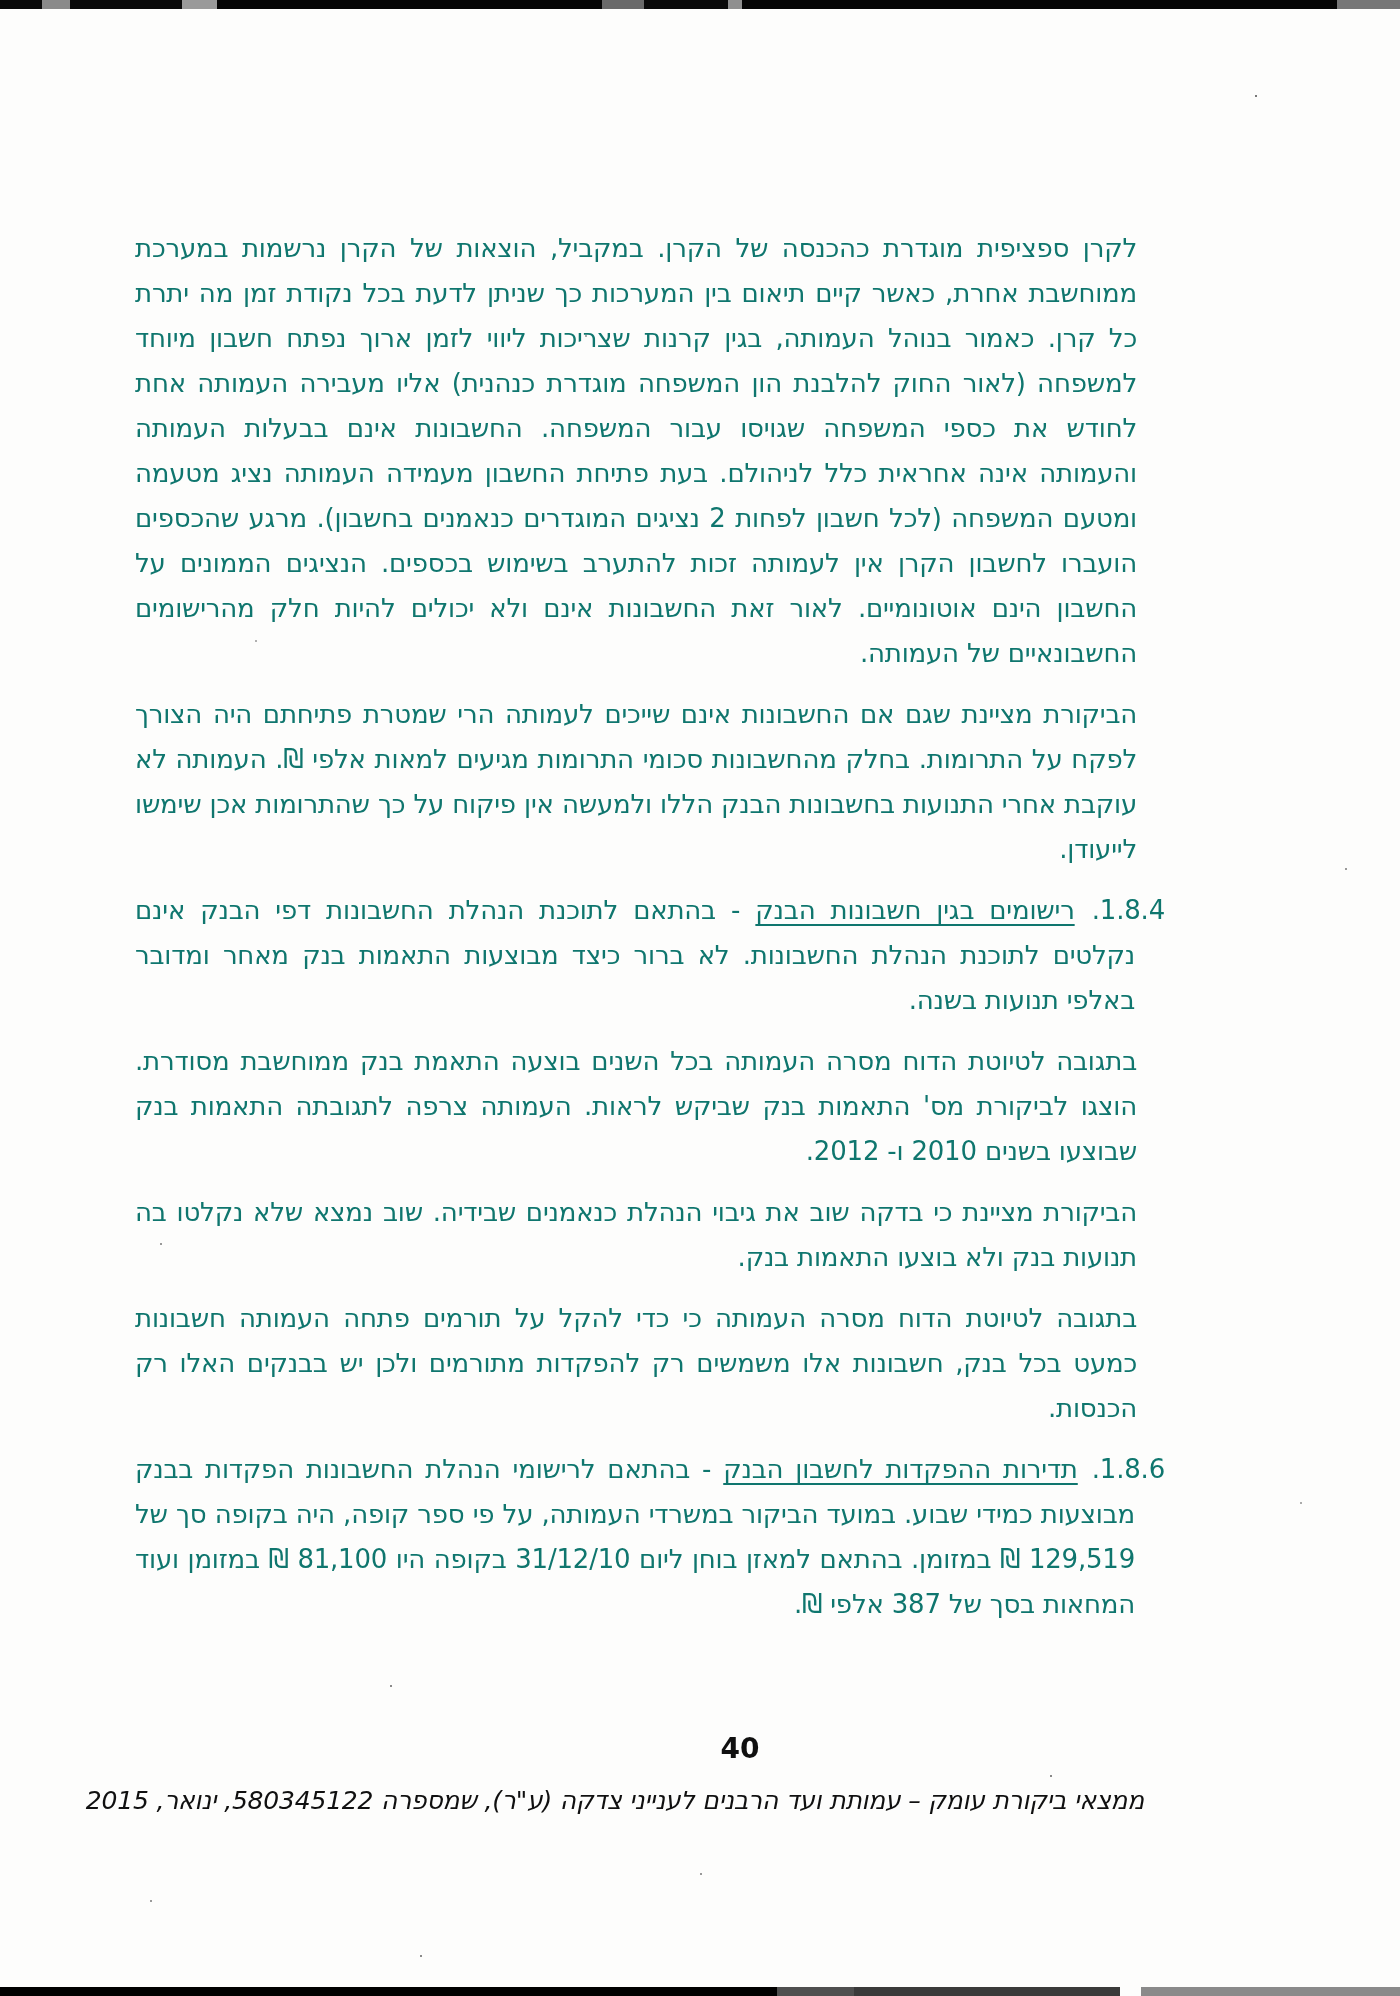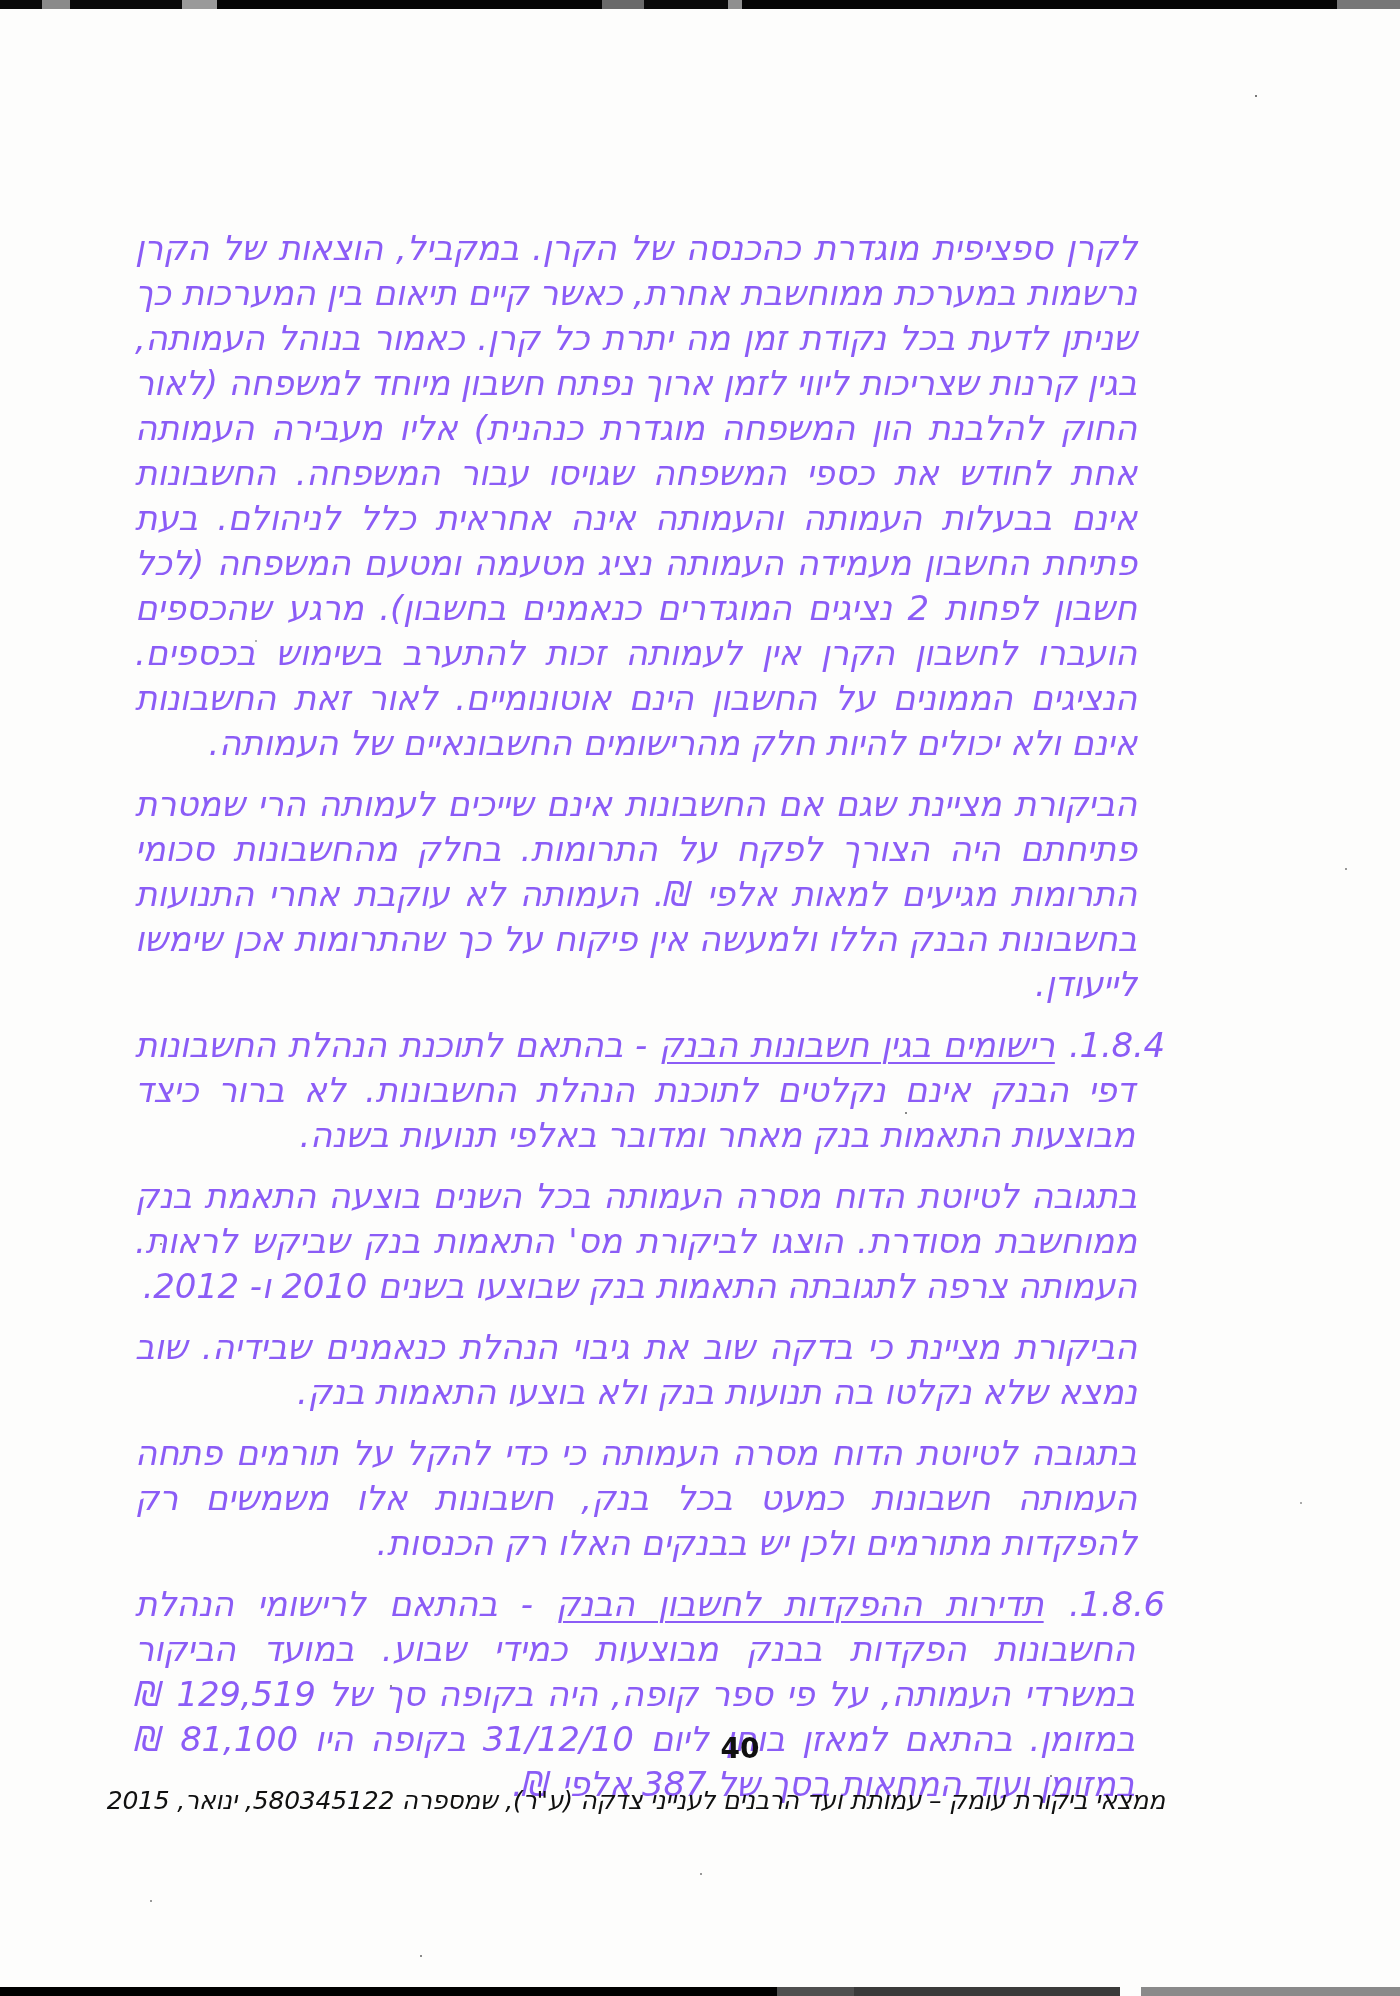--- a/index.html
+++ b/index.html
@@ -27,37 +27,37 @@
     position: absolute; top: 0; left: 0; width: 2px; height: 2px; background: transparent;
     box-shadow:
       150px 1900px 0 0 #9a9a9a, 390px 1685px 0 0 #8a8a8a, 1255px 95px 0 0 #777,
       585px 335px 0 0 #aaa, 160px 1243px 0 0 #999, 1345px 868px 0 0 #999,
       905px 1112px 0 0 #888, 1300px 1502px 0 0 #aaa, 420px 1955px 0 0 #8a8a8a,
       700px 1873px 0 0 #999, 1050px 1775px 0 0 #888, 255px 640px 0 0 #b0b0b0;
   }
   .content {
     position: absolute; top: 226px; right: 235px; width: 1030px;
     direction: rtl; text-align: justify;
-    color: #8b5cf6; font-size: 34px; line-height: 45px; letter-spacing: -0.2px; font-style: italic;
+    color: #0f766e; font-size: 26px; line-height: 45px; letter-spacing: -0.2px;
   }
   .para    { margin: 0 0 16px; padding-right: 28px; }
   .section { margin: 0 0 16px; padding-right: 30px; text-indent: -30px; }
   .secnum  { margin-left: 2px; white-space: nowrap; }
   .sectitle {
     text-decoration: underline;
     text-underline-offset: 5px;
     text-decoration-thickness: 1.5px;
   }
   .pagenum {
     position: absolute; top: 1732px; left: 0; width: 100%;
     text-align: center; font-weight: bold; font-size: 28px; color: #101010; padding-left: 40px;
   }
   .footer {
     position: absolute; top: 1786px; right: 235px; width: 1100px;
-    direction: rtl; text-align: right;
+    direction: rtl; text-align: center;
     font-style: italic; font-size: 25px; color: #101010; letter-spacing: -0.2px;
   }
 </style>
 </head>
 <body>
 
 <div class="scan-edge top"></div>
 <div class="noise"></div>
 
 <main class="content">

